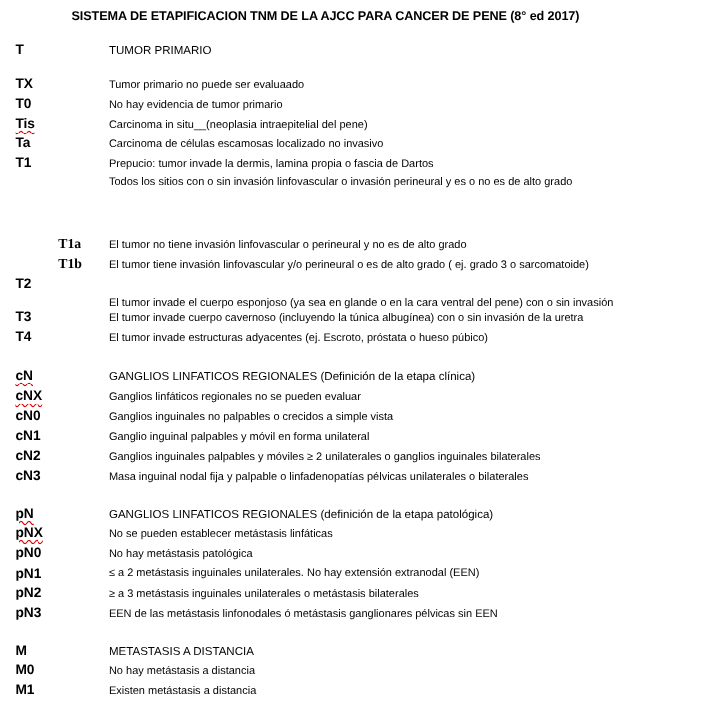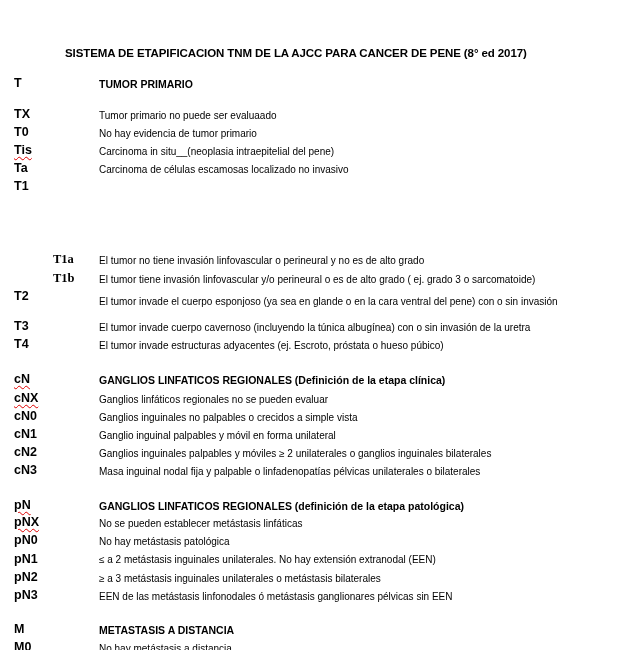--- a/index.html
+++ b/index.html
@@ -1,24 +1,24 @@
 <!DOCTYPE html>
 <html><head>
 <meta charset="utf-8">
 <style>
   html, body { margin: 0; padding: 0; background: #ffffff; }
   body { width: 641px; height: 650px; position: relative; overflow: hidden;
          font-family: "Liberation Sans", sans-serif; color: #000; }
-  .doc { position: absolute; left: 0; top: 0; width: 641px; height: 472px; margin-top: 38px; }
+  .doc { position: absolute; left: 0; top: 0; width: 641px; height: 472px; }
   .title { position: absolute; left: 65px; top: 9px; font-size: 11.5px; font-weight: bold; white-space: nowrap; letter-spacing: -0.1px; }
   .row { position: absolute; left: 0; width: 641px; }
   .code { position: absolute; left: 14px; font-size: 12.5px; font-weight: bold; }
   .code.sub { left: 53px; font-family: Liberation Serif, serif; }
   .desc { position: absolute; left: 99px; width: 520px; font-size: 10px; line-height: 15px; }
-  .desc.head { font-weight: bold; font-size: 10.5px; }
+  .desc.head { font-weight: normal; font-size: 10.5px; }
   .line { display: block; white-space: nowrap; }
   .wavy { text-decoration: underline wavy #d00; text-decoration-thickness: 1px; text-underline-offset: 2px; }
 </style>
 </head>
 <body>
 
 <div class="doc">
   <div class="title">SISTEMA DE ETAPIFICACION TNM DE LA AJCC PARA CANCER DE PENE (8° ed 2017)</div>
 
   <div class="row" style="top:38px">
@@ -46,37 +46,39 @@
   </div>
   <div class="row" style="top:123px">
     <span class="code">Ta</span>
     <span class="desc" style="top:1px">
         <span class="line">Carcinoma de células escamosas localizado no invasivo</span>
       </span>
   </div>
   <div class="row" style="top:141px">
     <span class="code">T1</span>
     <span class="desc" style="top:1px;line-height:15.5px">
+      <span class="line">Prepucio:  tumor invade la dermis, lamina propia o fascia de Dartos</span>
+      <span class="line">Todos los sitios con o sin invasión linfovascular o invasión perineural y es o no es de alto grado</span>
     </span>
   </div>
   <div class="row" style="top:214px">
     <span class="code sub">T1a</span>
     <span class="desc" style="top:1px">
         <span class="line">El tumor no tiene invasión linfovascular o perineural y no es de alto grado</span>
       </span>
   </div>
   <div class="row" style="top:233px">
     <span class="code sub">T1b</span>
     <span class="desc" style="top:1px">
         <span class="line">El tumor tiene invasión linfovascular y/o perineural o es de alto grado ( ej. grado 3 o sarcomatoide)</span>
       </span>
   </div>
   <div class="row" style="top:251px">
     <span class="code">T2</span>
-    <span class="desc" style="top:5px;line-height:16px">
+    <span class="desc" style="top:17px;line-height:16px">
       <span class="line">El tumor invade el cuerpo esponjoso (ya sea en glande o en la cara ventral del pene) con o sin invasión</span>
     </span>
   </div>
   <div class="row" style="top:281px">
     <span class="code">T3</span>
     <span class="desc" style="top:1px">
         <span class="line">El tumor invade cuerpo cavernoso (incluyendo la túnica albugínea) con o sin invasión de la uretra</span>
       </span>
   </div>
   <div class="row" style="top:299px">

